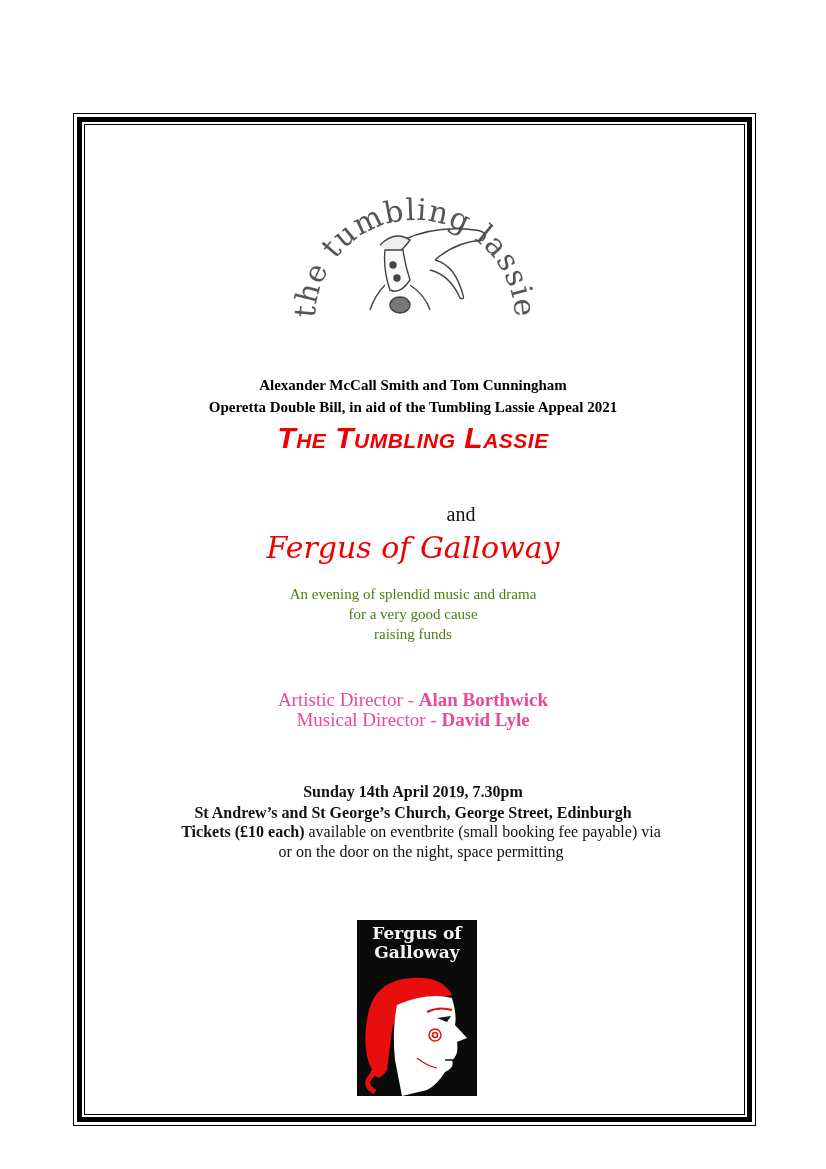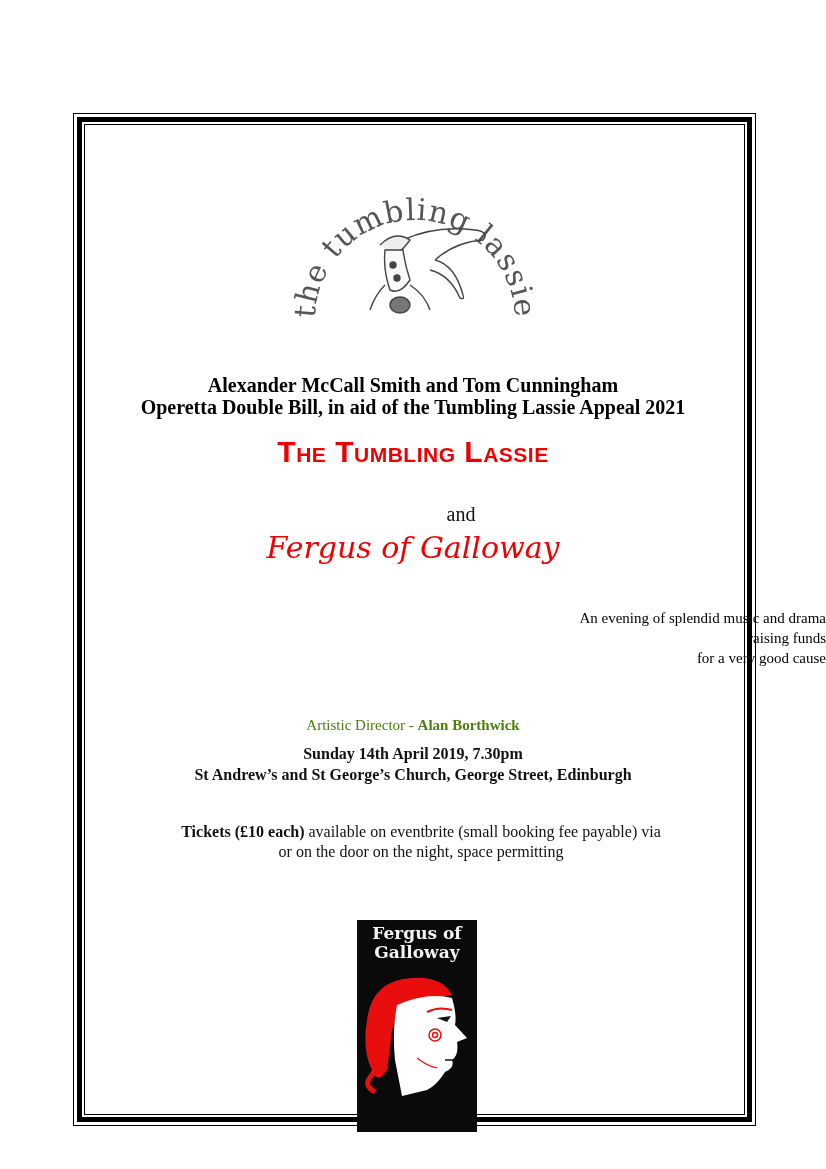--- a/index.html
+++ b/index.html
@@ -40,87 +40,87 @@
     }
     .logo {
       position: absolute;
       left: 285px;
       top: 170px;
       width: 260px;
       height: 160px;
     }
     .header-lines {
       top: 374px;
-      font-size: 20px;
+      font-size: 15px;
       line-height: 22px;
       font-family: "Liberation Serif", serif;
       font-weight: bold;
     }
     .title1 {
-      top: 435px;
+      top: 421px;
       font-family: "Liberation Sans", sans-serif;
       font-weight: bold;
+      font-style: italic;
       color: #ee0000;
       font-size: 30px;
       letter-spacing: 0.5px;
       font-variant: small-caps;
     }
     .and {
       top: 503px;
       font-family: "Liberation Serif", serif;
       font-size: 20px;
       color: #111;
       padding-left: 48px;
     }
     .title2 {
       top: 530px;
       font-family: "DejaVu Serif", serif;
       font-style: italic;
       color: #ee0000;
       font-size: 30px;
     }
     .desc {
-      top: 608px;
-      font-family: "Liberation Serif", serif;
-      font-size: 15px;
-      line-height: 20px;
-      color: #000000;
-      text-align: right;
-    }
-    .directors {
-      top: 715px;
+      top: 584px;
       font-family: "Liberation Serif", serif;
       font-size: 15px;
       line-height: 20px;
       color: #4d7c0f;
     }
+    .directors {
+      top: 690px;
+      font-family: "Liberation Serif", serif;
+      font-size: 19px;
+      line-height: 20px;
+      color: #ec4899;
+    }
     .directors b { font-weight: bold; }
     .event {
-      top: 743px;
+      top: 781px;
       font-family: "Liberation Serif", serif;
       font-weight: bold;
       font-size: 16px;
       line-height: 21px;
       color: #111;
     }
     .tickets {
       top: 822px;
       font-family: "Liberation Serif", serif;
       font-size: 16px;
       line-height: 20px;
       color: #111;
       padding-left: 8px;
     }
     .tickets b { font-weight: bold; }
     .poster {
       position: absolute;
       left: 357px;
       top: 920px;
       width: 120px;
-      height: 212px;
+      height: 176px;
       background: #0a0a0a;
       overflow: hidden;
     }
     .poster-title {
       position: absolute;
       left: 0; right: 0; top: 4px;
       text-align: center;
       color: #f4f4f4;
       font-family: "DejaVu Serif", serif;
       font-size: 17px;
@@ -165,27 +165,30 @@
 </div>
 
 <div class="content title1">The Tumbling Lassie</div>
 
 <div class="content and">and</div>
 
 <div class="content title2">Fergus of Galloway</div>
 
 <div class="content desc">
   <div>An evening of splendid music and drama</div>
+  <div>for a very good cause</div>
   <div>raising funds</div>
-  <div>for a very good cause</div>
 </div>
 
 <div class="content directors">
   <div>
     <span>Artistic Director - </span><b>Alan Borthwick</b>
+  </div>
+  <div>
+    <span>Musical Director - </span><b>David Lyle</b>
   </div>
 </div>
 
 <div class="content event">
   <div>Sunday 14th April 2019, 7.30pm</div>
   <div>St Andrew’s and St George’s Church, George Street, Edinburgh</div>
 </div>
 
 <div class="content tickets">
   <div>

